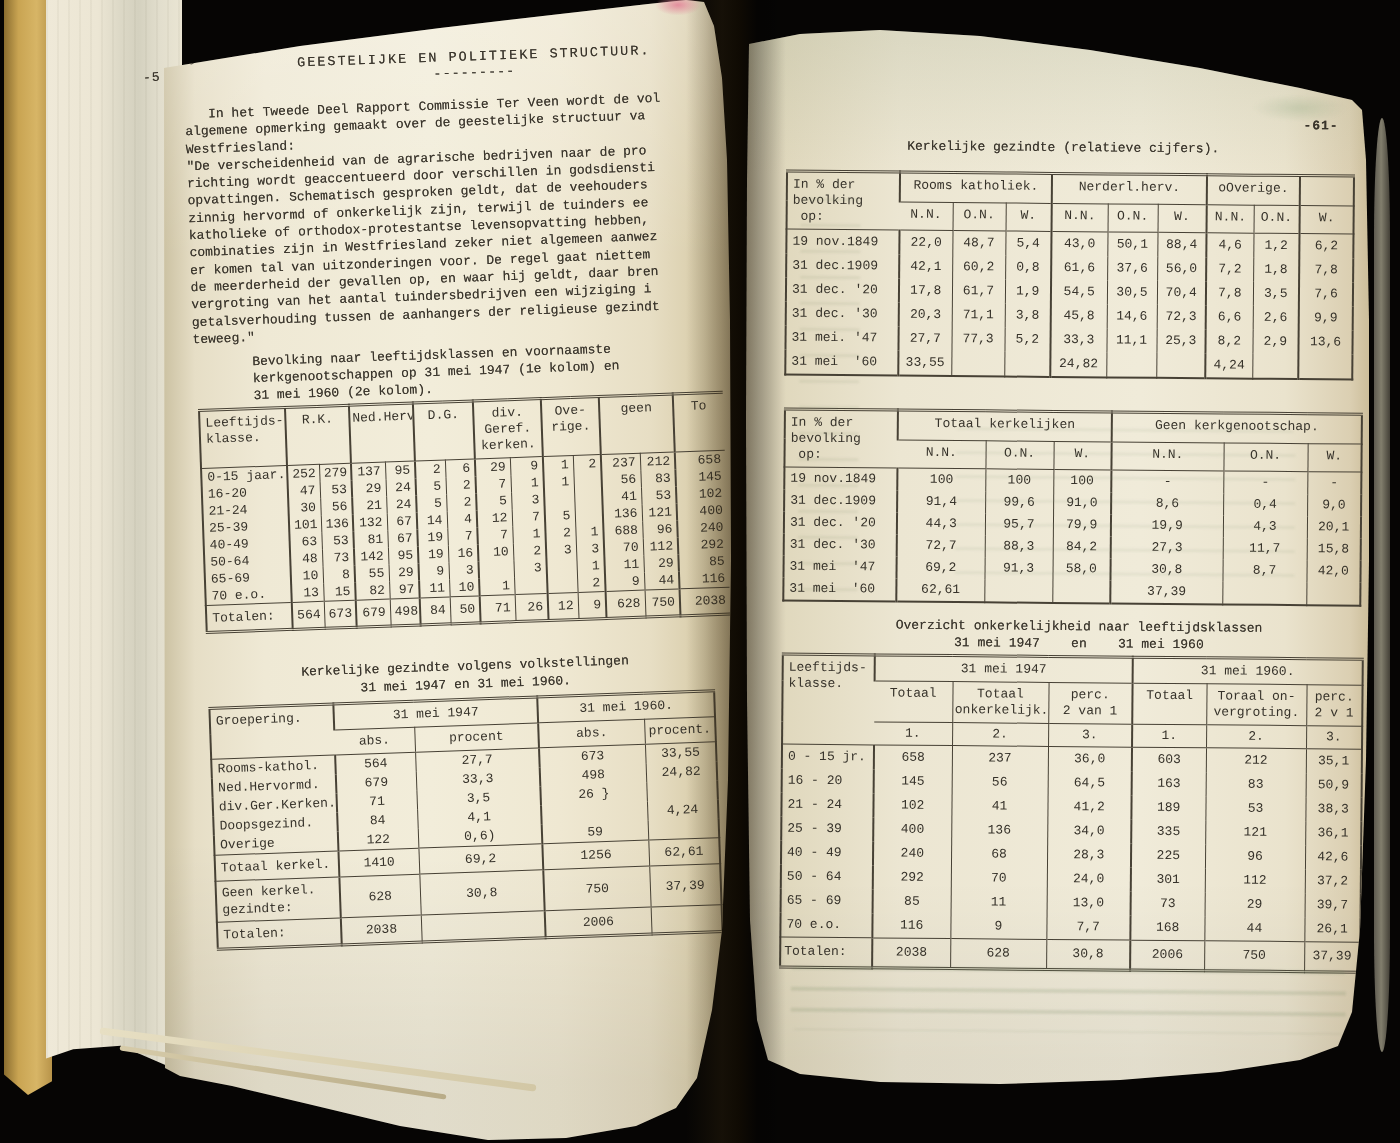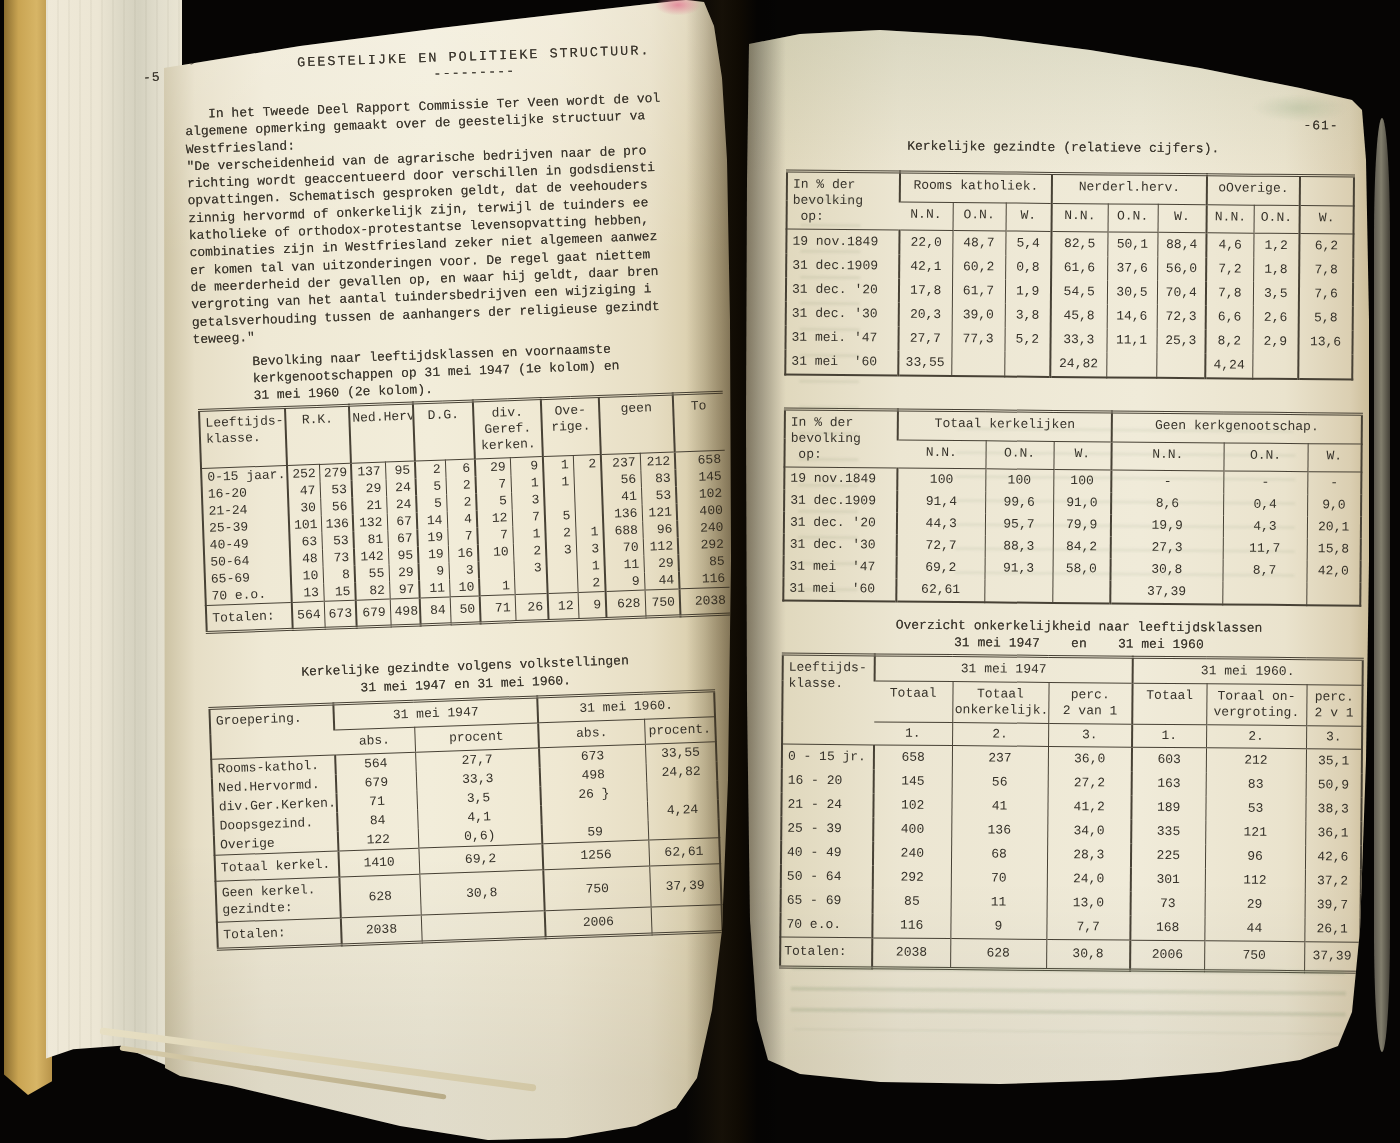--- a/index.html
+++ b/index.html
@@ -383,21 +383,21 @@
               <td>2006</td>
               <td></td>
             </tr>
           </tbody>
       </table>
     </div>
   </div>
 
   <div class="page-right">
     <div class="rrot">
-      <span class="abs pagenum ink" style="left:1300px;top:116px;">-61-</span>
+      <span class="abs pagenum ink" style="left:1300px;top:116px;font-weight:bold;">-61-</span>
       <div class="abs cap cap-c ink" style="left:820px;top:139px;width:480px;">Kerkelijke gezindte (relatieve cijfers).</div>
 
       <table class="t t-r1" style="left:783px;top:172px;width:567px;">
         <colgroup>
           <col style="width:113px">
             <col style="width:53px">
             <col style="width:53px">
             <col style="width:46px">
             <col style="width:56px">
             <col style="width:50px">
@@ -427,21 +427,21 @@
             <th>O.N.</th>
             <th class="gl">W.</th>
           </tr>
         </thead>
         <tbody>
             <tr>
               <td>19 nov.1849</td>
               <td>22,0</td>
               <td>48,7</td>
               <td>5,4</td>
-              <td>82,5</td>
+              <td>43,0</td>
               <td>50,1</td>
               <td>88,4</td>
               <td>4,6</td>
               <td>1,2</td>
               <td>6,2</td>
             </tr>
             <tr>
               <td>31 dec.1909</td>
               <td>42,1</td>
               <td>60,2</td>
@@ -461,28 +461,28 @@
               <td>54,5</td>
               <td>30,5</td>
               <td>70,4</td>
               <td>7,8</td>
               <td>3,5</td>
               <td>7,6</td>
             </tr>
             <tr>
               <td>31 dec. '30</td>
               <td>20,3</td>
-              <td>39,0</td>
+              <td>71,1</td>
               <td>3,8</td>
               <td>45,8</td>
               <td>14,6</td>
               <td>72,3</td>
               <td>6,6</td>
               <td>2,6</td>
-              <td>5,8</td>
+              <td>9,9</td>
             </tr>
             <tr>
               <td>31 mei. '47</td>
               <td>27,7</td>
               <td>77,3</td>
               <td>5,2</td>
               <td>33,3</td>
               <td>11,1</td>
               <td>25,3</td>
               <td>8,2</td>
@@ -637,21 +637,21 @@
               <td>237</td>
               <td>36,0</td>
               <td>603</td>
               <td>212</td>
               <td>35,1</td>
             </tr>
             <tr>
               <td>16 - 20</td>
               <td>145</td>
               <td>56</td>
-              <td>27,2</td>
+              <td>64,5</td>
               <td>163</td>
               <td>83</td>
               <td>50,9</td>
             </tr>
             <tr>
               <td>21 - 24</td>
               <td>102</td>
               <td>41</td>
               <td>41,2</td>
               <td>189</td>

